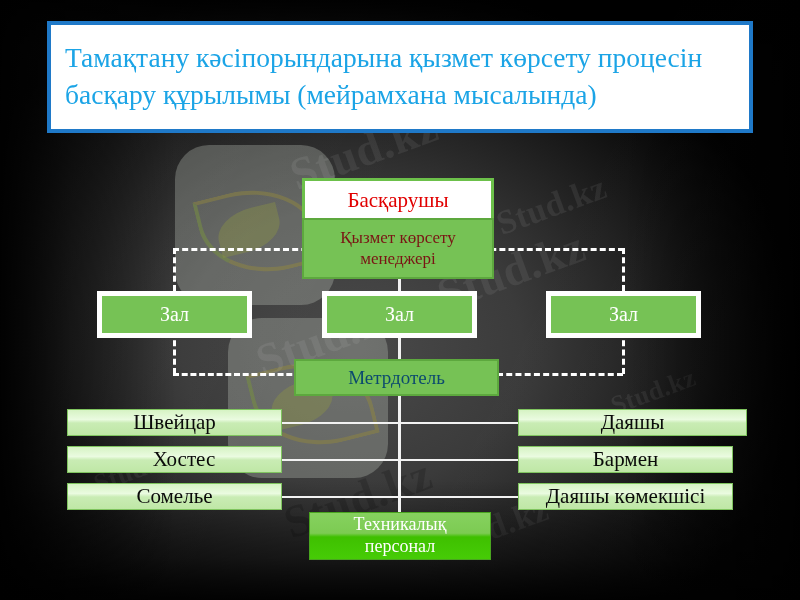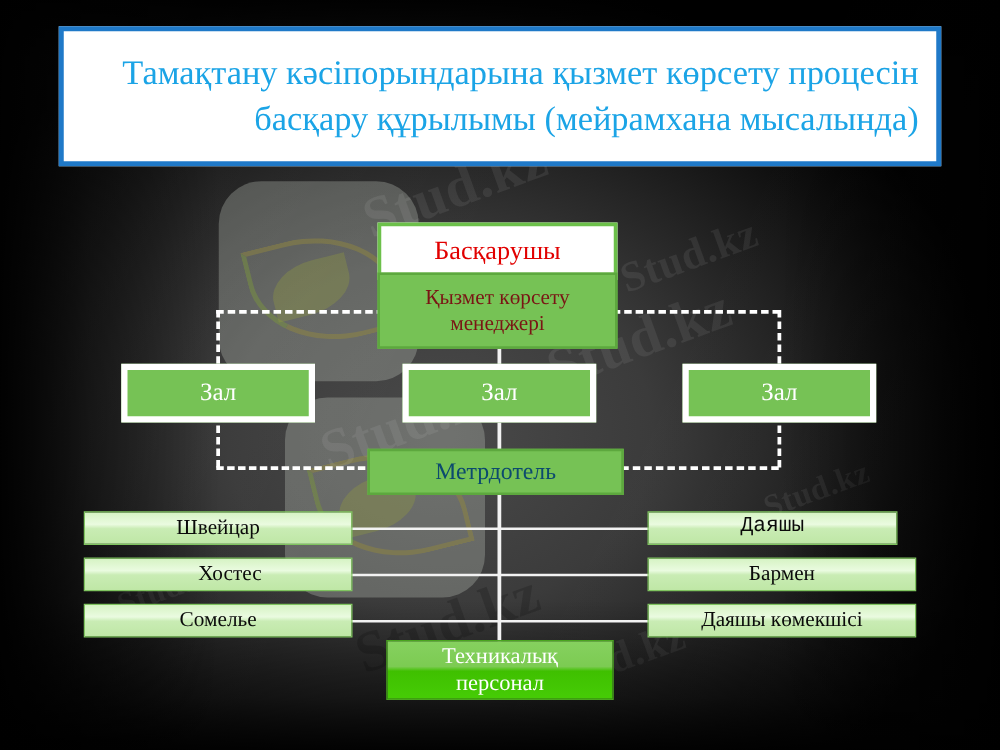--- a/index.html
+++ b/index.html
@@ -95,21 +95,21 @@
     border: 4px solid #1f79c8;
     box-sizing: border-box;
     display: flex;
     align-items: center;
     justify-content: center;
   }
   #title-text {
     color: #1ba4e6;
     font-size: 27.5px;
     line-height: 1.33;
-    text-align: right;
+    text-align: left;
     padding: 0 14px;
     font-family: "Liberation Serif", "DejaVu Serif", serif;
   }
 
   
   .conn {
     position: absolute;
     background: #f2f2f2;
   }
   .conn.v { width: 3px; }
@@ -164,21 +164,21 @@
     background: #76c255;
     border: 2px solid #5da83e;
     color: #0c4a6e;
     font-size: 19px;
   }
   
   .n-chip {
     background: linear-gradient(180deg, #d6f3c4 0%, #eafbe0 38%, #c9ecb4 52%, #bfe7a6 100%);
     border: 1px solid #7fc45f;
     color: #0a0a0a;
-    font-size: 17px;
+    font-size: 21px;
   }
   
   .n-tech {
     background: linear-gradient(180deg, #86d15f 0%, #7ccb52 44%, #3fc000 52%, #46cc06 100%);
     border: 1px solid #49a51f;
     color: #ffffff;
     font-size: 18px;
     flex-direction: column;
   }
   .n-tech span { display: block; text-align: center; }
@@ -255,21 +255,21 @@
   <div class="node n-chip" style="left:67px; top:409px; width:215px; height:27px;">
     <span>Швейцар</span>
   </div>
   <div class="node n-chip" style="left:67px; top:446px; width:215px; height:27px;padding-left:19px;">
     <span>Хостес</span>
   </div>
   <div class="node n-chip" style="left:67px; top:483px; width:215px; height:27px;">
     <span>Сомелье</span>
   </div>
 
-  <div class="node n-chip" style="left:518px; top:409px; width:200px; height:27px;font-family:Liberation Mono, monospace;">
+  <div class="node n-chip" style="left:518px; top:409px; width:229px; height:27px;">
     <span>Даяшы</span>
   </div>
   <div class="node n-chip" style="left:518px; top:446px; width:215px; height:27px;">
     <span>Бармен</span>
   </div>
   <div class="node n-chip" style="left:518px; top:483px; width:215px; height:27px;">
     <span>Даяшы көмекшісі</span>
   </div>
 
   <div class="node n-tech" style="left:309px; top:512px; width:182px; height:48px;">

